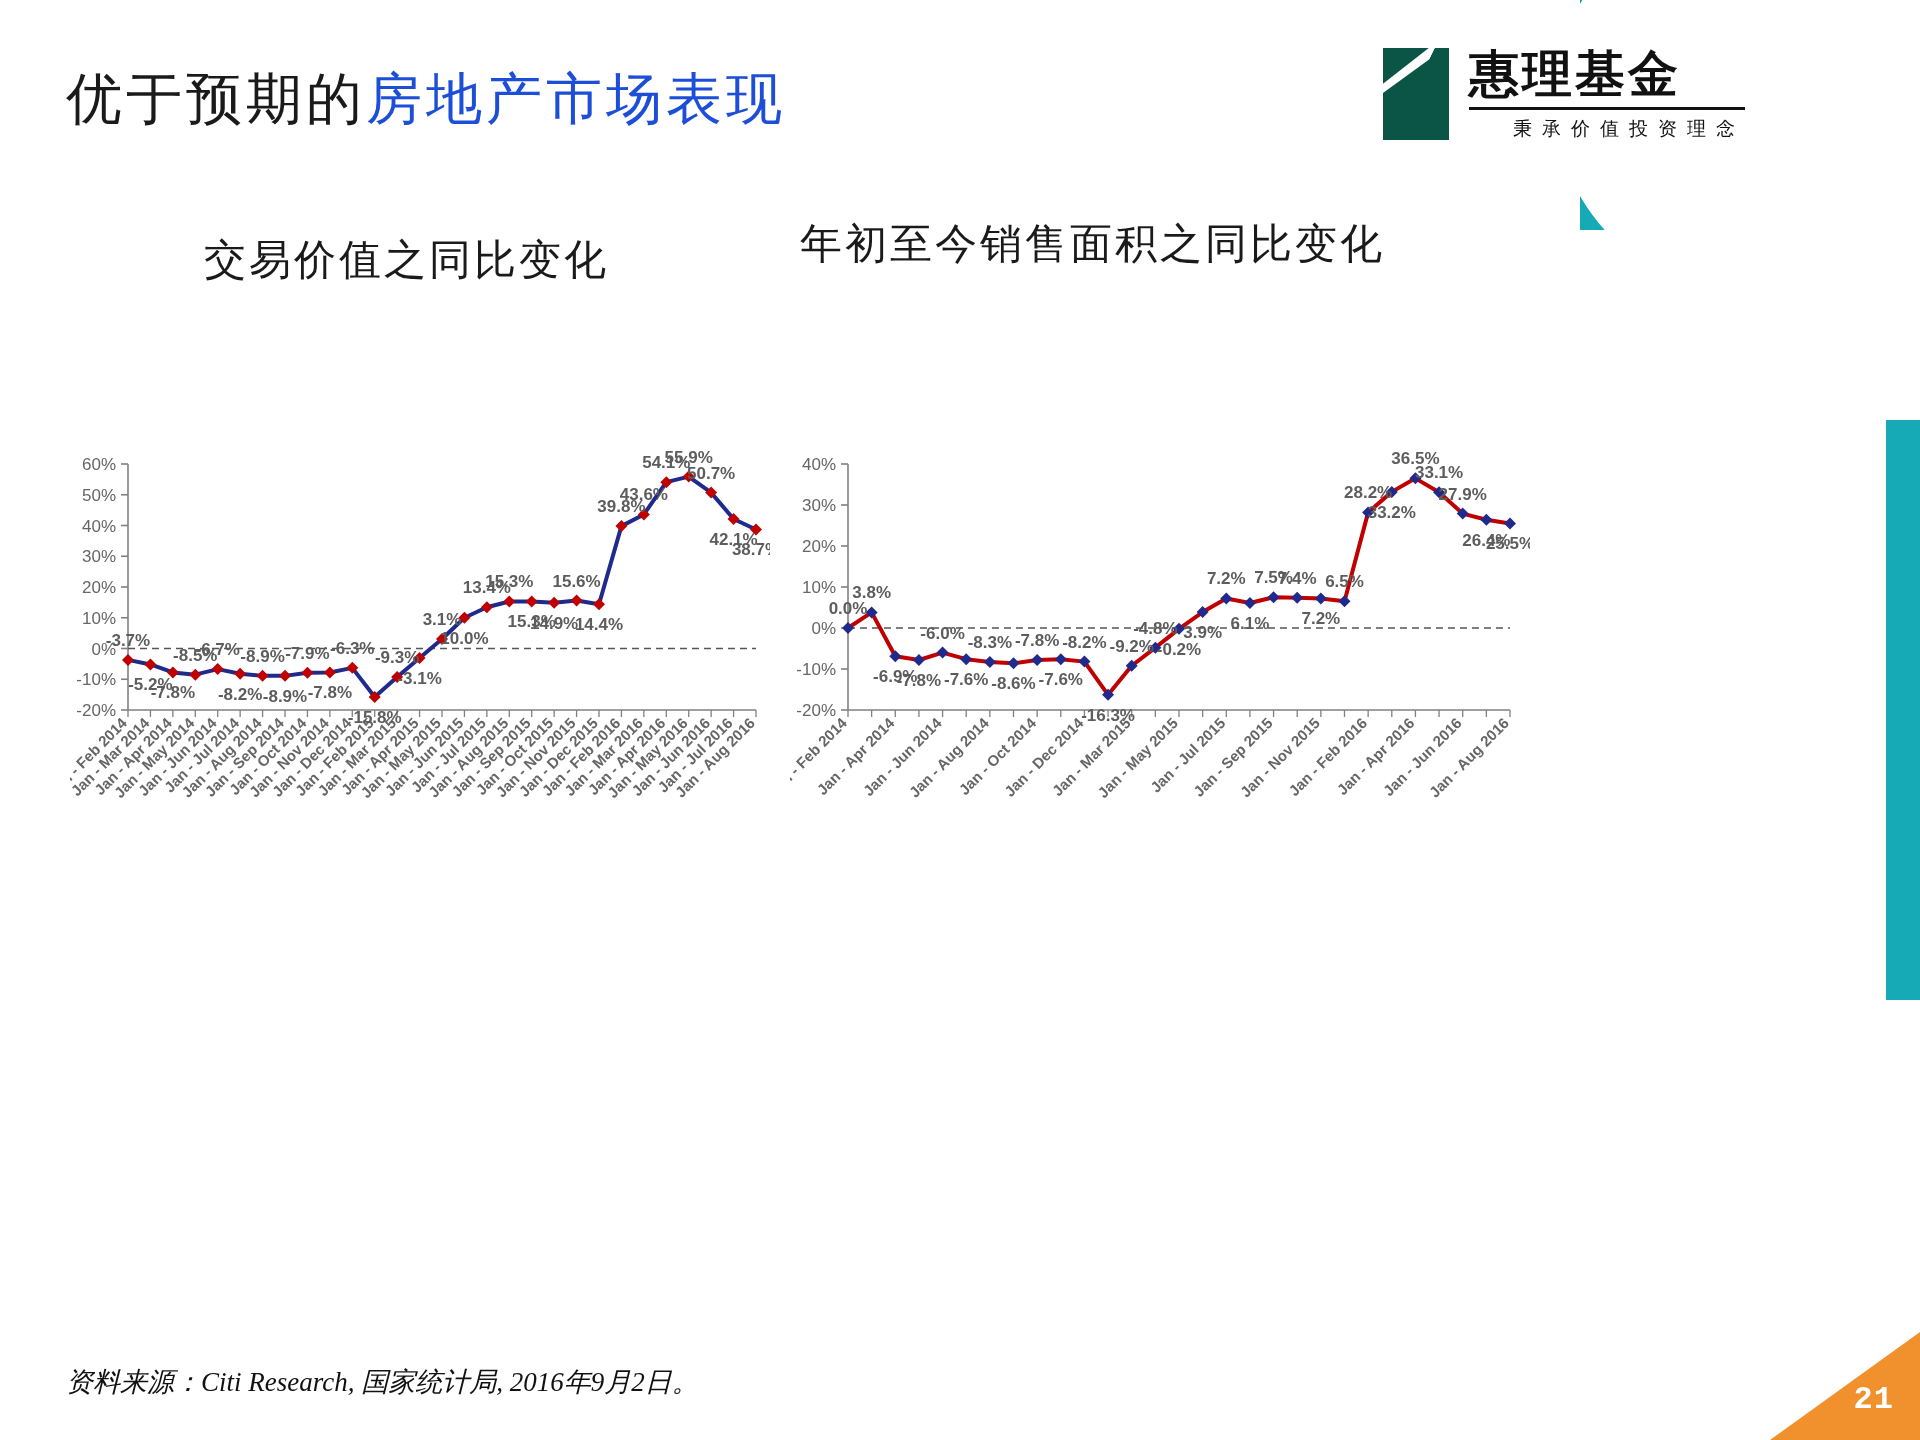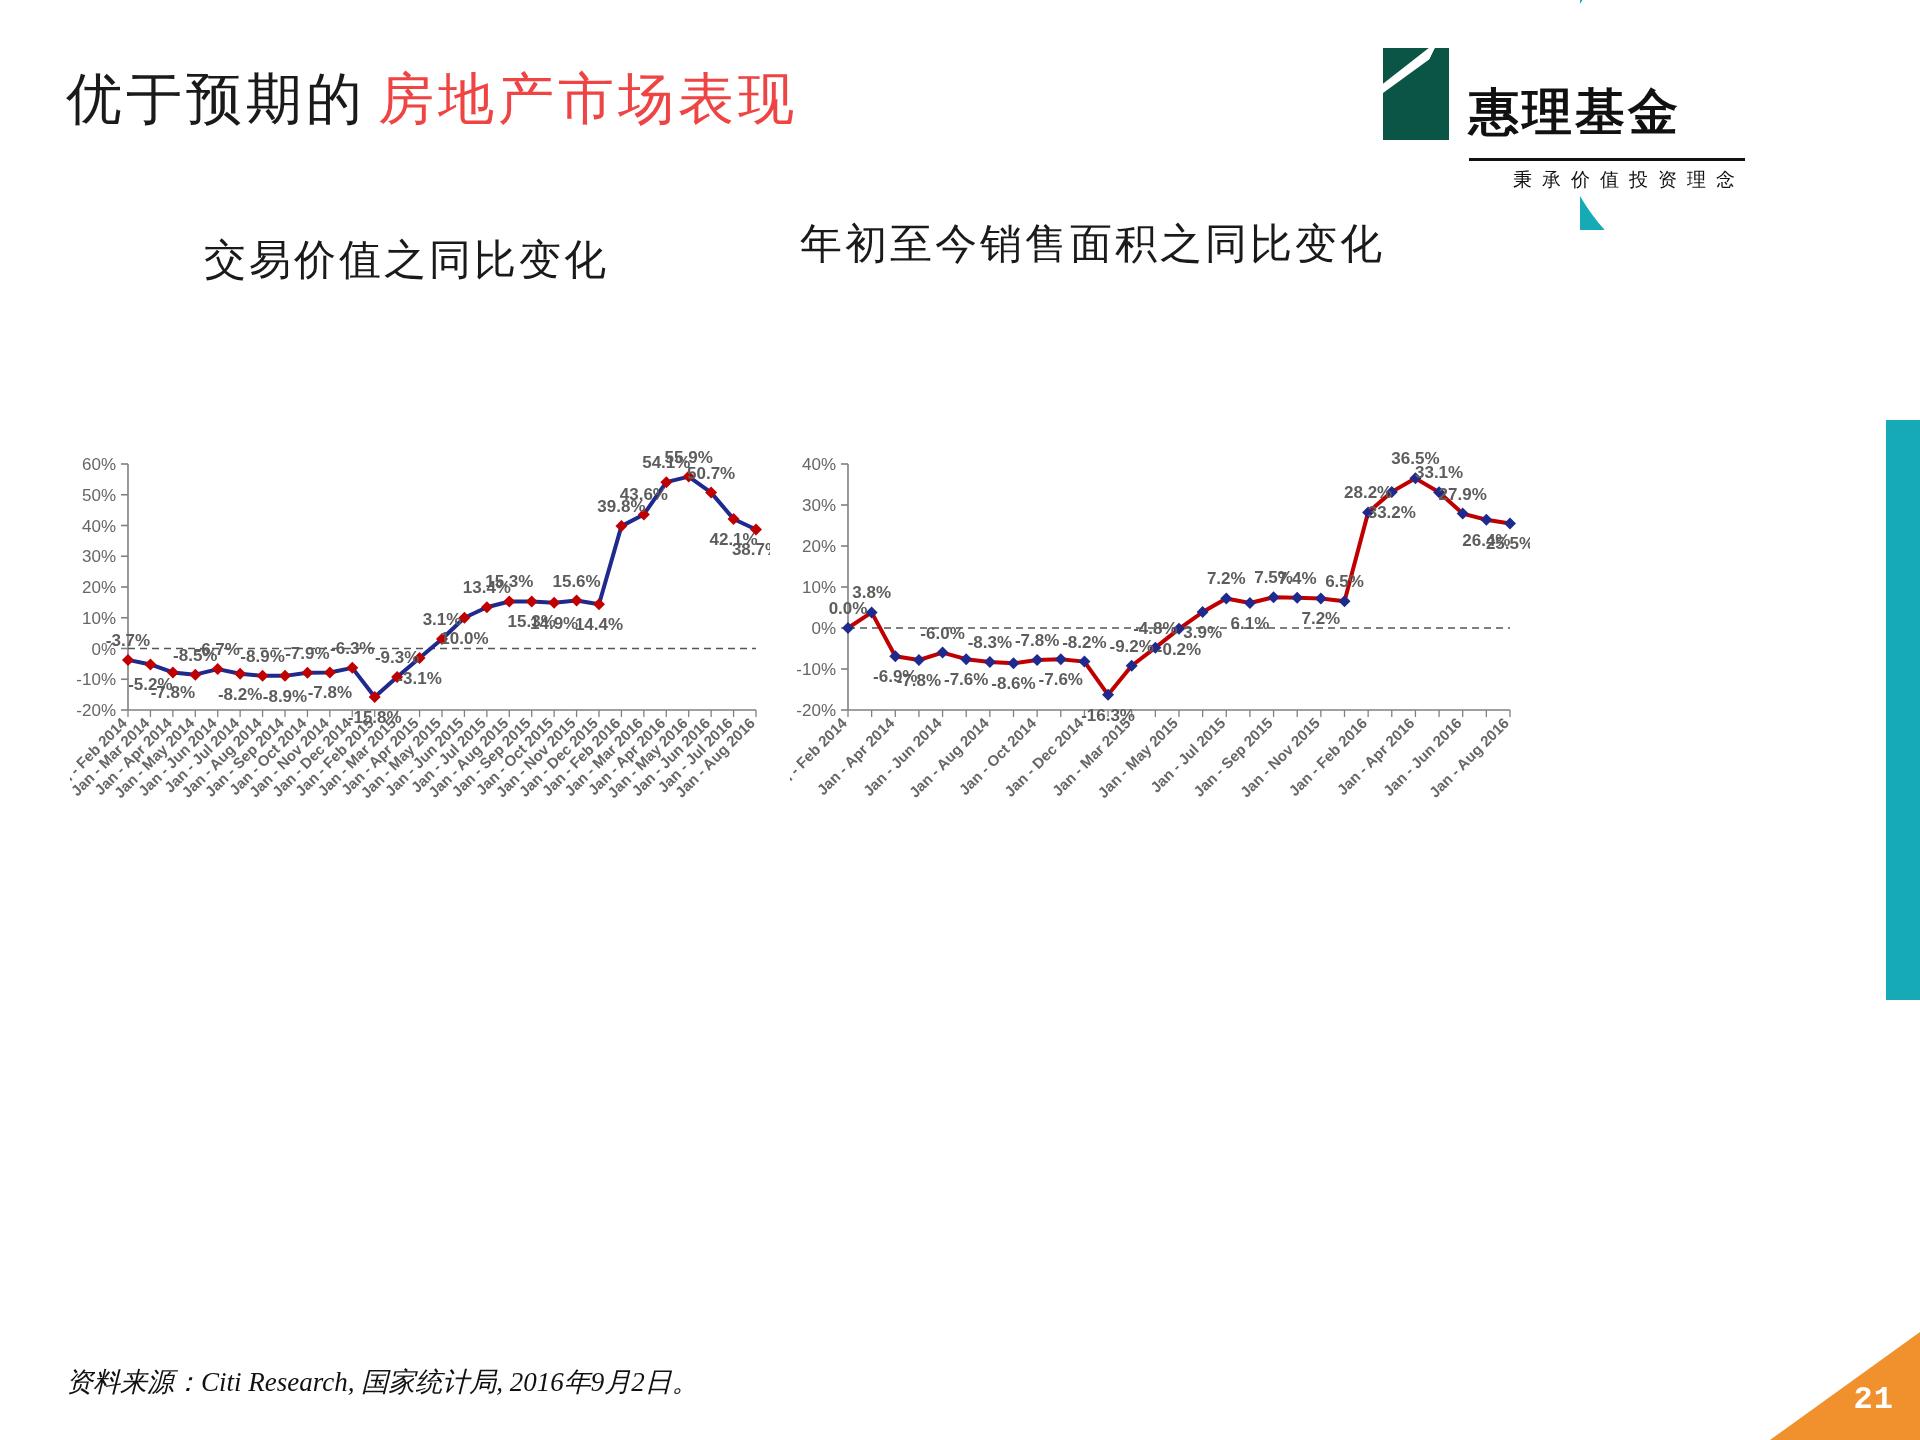--- a/index.html
+++ b/index.html
@@ -12,30 +12,30 @@
   #teal-right{position:absolute;top:420px;right:0;width:34px;height:580px;background:#15aab5;}
   #orange-corner{position:absolute;bottom:0;right:0;width:0;height:0;
       border-left:150px solid transparent;border-bottom:108px solid #f0912d;}
   #page-number{position:absolute;bottom:22px;right:26px;color:#ffffff;font-size:32px;font-weight:bold;
       font-family:Liberation Mono, monospace;letter-spacing:1px;}
 
   
   #title{position:absolute;left:66px;top:62px;font-size:56px;letter-spacing:4px;
       font-family:"DejaVu Sans",sans-serif;white-space:nowrap;}
   #title .black{color:#1a1a1a;}
-  #title .teal{color:#ef4444;margin-left:12px;}
+  #title .teal{color:#1d4ed8;}
 
   
   #logo{position:absolute;right:175px;top:48px;display:flex;align-items:flex-start;}
   #logo-mark{width:66px;height:92px;background:#0b5547;position:relative;overflow:hidden;margin-right:20px;}
   #logo-mark .slash{position:absolute;left:-6px;top:-8px;width:62px;height:116px;background:#ffffff;
       transform:rotate(18deg) skewX(-8deg);transform-origin:top right;clip-path:polygon(100% 0,100% 18%,10% 100%,0 100%);}
   #logo-text{display:flex;flex-direction:column;}
   #logo-name{font-size:50px;font-weight:bold;color:#111;letter-spacing:3px;line-height:1.05;
-      font-family:"DejaVu Sans",sans-serif;border-bottom:3px solid #111;padding-bottom:19px;margin-top:38px;}
+      font-family:"DejaVu Sans",sans-serif;border-bottom:3px solid #111;padding-bottom:6px;}
   #logo-tag{font-size:19px;color:#111;letter-spacing:10px;margin-top:6px;text-align:center;
       font-family:"DejaVu Serif",serif;margin-left:44px;}
 
   
   .chart-heading{position:absolute;font-size:42px;color:#1a1a1a;letter-spacing:3px;white-space:nowrap;
       font-family:"DejaVu Sans",sans-serif;}
   #heading-left{left:204px;top:232px;}
   #heading-right{left:800px;top:216px;}
 
   

